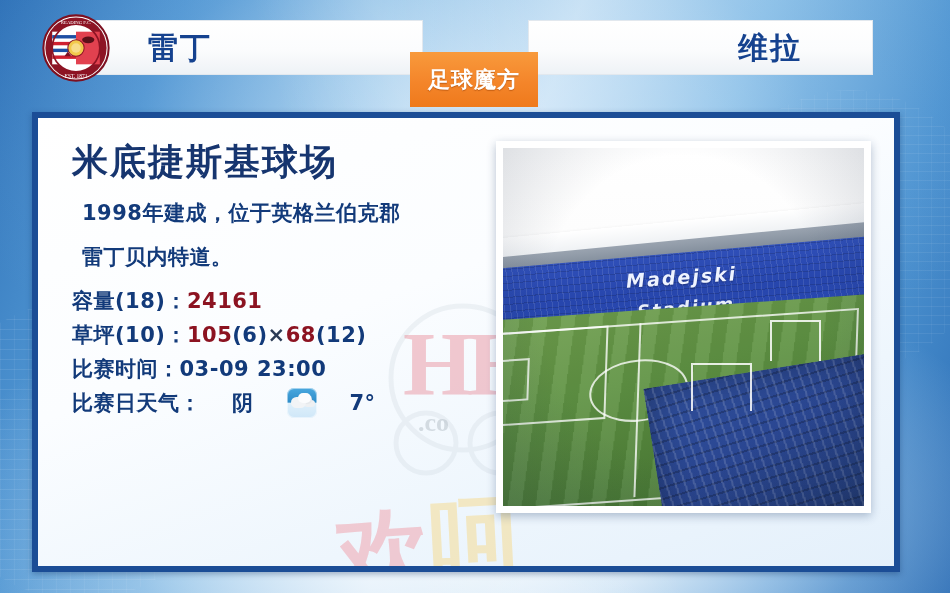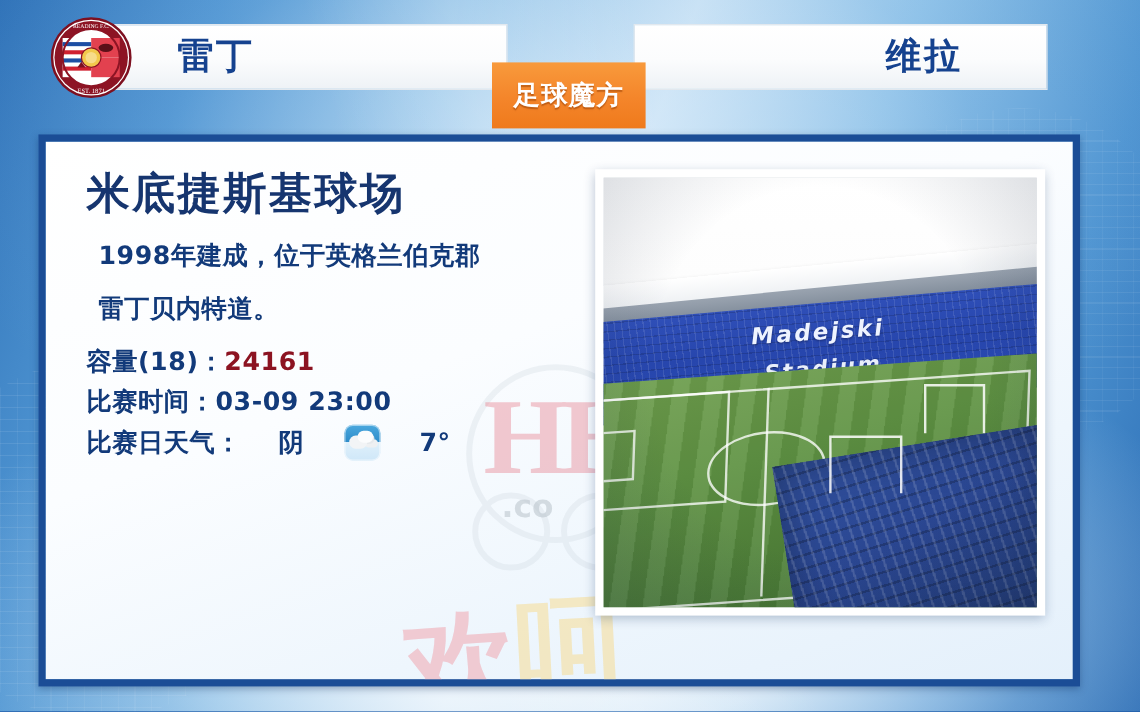--- a/index.html
+++ b/index.html
@@ -73,21 +73,21 @@
   }
   #panel-inner{position:absolute;inset:0;overflow:hidden;}
 
   
   .wm{position:absolute;pointer-events:none;}
   #wm-logo{left:330px;top:175px;width:190px;height:200px;opacity:.30;}
   #wm-hh{
     left:365px;top:195px;font-size:90px;font-weight:bold;color:#e8828f;
     opacity:.42;font-family:"Liberation Serif",serif;letter-spacing:-6px;
   }
-  #wm-com{left:380px;top:290px;font-size:26px;font-weight:bold;color:#b9c3cb;opacity:.55;}
+  #wm-com{left:380px;top:290px;font-size:26px;font-weight:bold;color:#b9c3cb;opacity:.55;font-family:Liberation Serif, serif;}
   #wm-huan{
     left:298px;top:372px;font-size:96px;font-weight:bold;color:#f0a6b0;opacity:.55;
     font-family:"DejaVu Sans","Liberation Sans",sans-serif;transform:rotate(-4deg);
   }
   #wm-he{
     left:392px;top:360px;font-size:96px;font-weight:bold;color:#f5dfa0;opacity:.62;
     font-family:"DejaVu Sans","Liberation Sans",sans-serif;transform:rotate(-3deg);
   }
 
   
@@ -239,20 +239,23 @@
         <h1 id="stadium-title">米底捷斯基球场</h1>
 
         <p class="desc">1998年建成，位于英格兰伯克郡</p>
         <p class="desc">雷丁贝内特道。</p>
 
         <div class="rows">
           <div class="row">
             <span>容量(18)：</span><span class="val">24161</span>
           </div>
 
+          <div class="row">
+            <span>草坪(10)：</span><span class="val">105</span><span>(6)</span><span class="sym">×</span><span class="val">68</span><span>(12)</span>
+          </div>
 
           <div class="row">
             <span>比赛时间：</span><span>03-09 23:00</span>
           </div>
 
           <div class="row wx-line">
             <span>比赛日天气：</span>
               <span>阴</span>
               <span id="wx-icon"></span>
               <span>7°</span>

